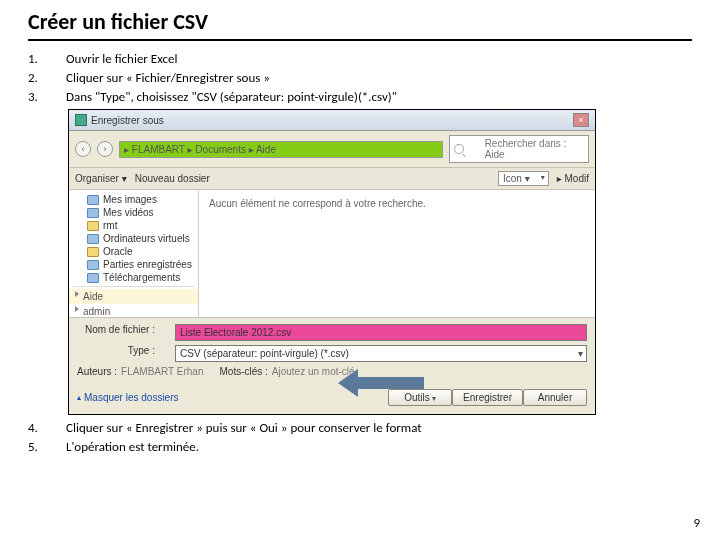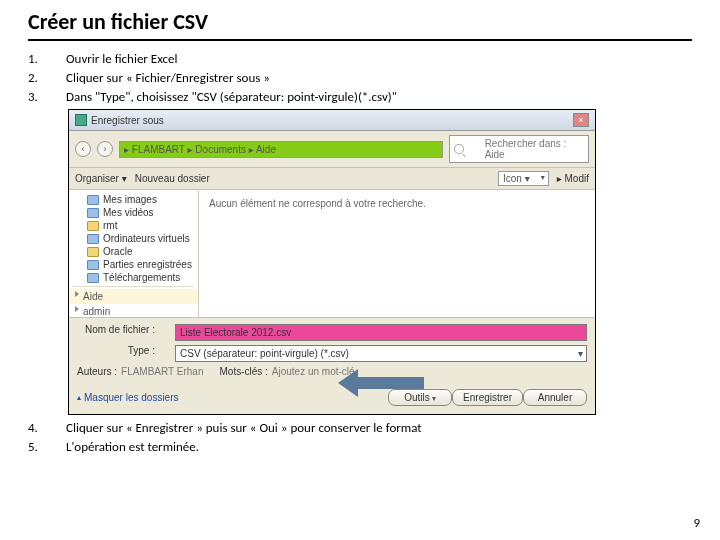--- a/index.html
+++ b/index.html
@@ -92,21 +92,21 @@
   .lbl { width:78px; text-align:right; color:#333; }
   .txt { flex:1; background:#ec4899; border:1px solid #7a7a7a; padding:2px 4px; color:#333; }
   .combo { flex:1; background:#fff; border:1px solid #7a7a7a; padding:2px 4px; color:#333; position:relative; }
   .combo::after{content:"▾"; position:absolute; right:3px; top:2px; color:#555;}
   .meta { display:flex; gap:16px; margin-top:2px;align-items:flex-end; }
   .meta .m { display:flex; gap:4px; align-items:center; color:#333;}
   .meta .mv { color:#777;}
   .btnrow { display:flex; justify-content:flex-end; gap:0; margin-top:12px; align-items:center;}
   .hide { color:#1a4aa8; margin-right:auto; display:flex; align-items:center; gap:3px;}
   .hide::before{content:"▴"; font-size:8px;}
-  .btn { min-width:64px; padding:2px 10px; background:linear-gradient(#fdfdfb,#e7e4d7); border:1px solid #8b8878; border-radius:7px; text-align:center; }
+  .btn { min-width:64px; padding:2px 10px; background:linear-gradient(#fdfdfb,#e7e4d7); border:1px solid #8b8878; border-radius:2px; text-align:center; }
   .btn.dd::after{content:" ▾"; font-size:8px; color:#555;}
   .arrow {
     position:absolute;
     left:270px; top:260px;
     width:90px; height:28px;
     pointer-events:none;
   }
   .arrow .shaft{ position:absolute; left:16px; top:8px; width:70px; height:12px; background:#5b7a99; }
   .arrow .head{ position:absolute; left:0; top:0; width:0;height:0; border-right:20px solid #5b7a99; border-top:14px solid transparent; border-bottom:14px solid transparent;}
   .page-num { position:absolute; right:20px; bottom:10px; font-size:13px; }

